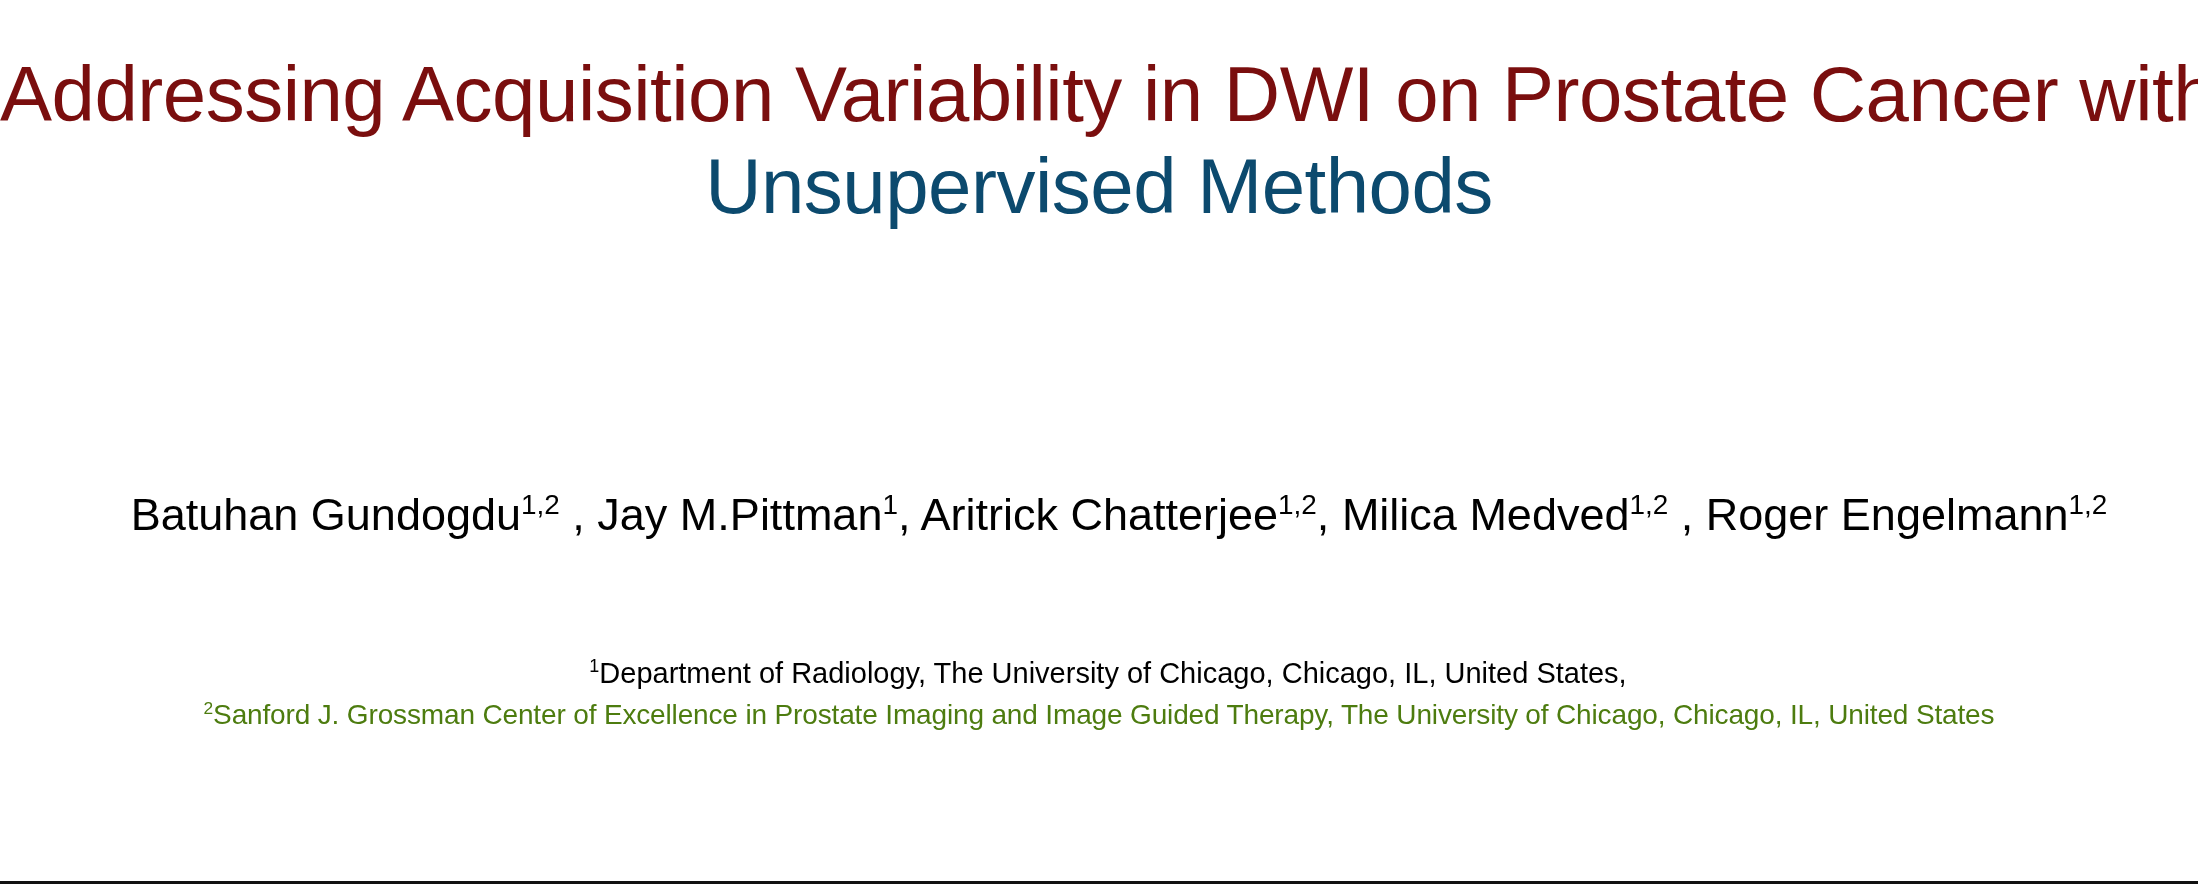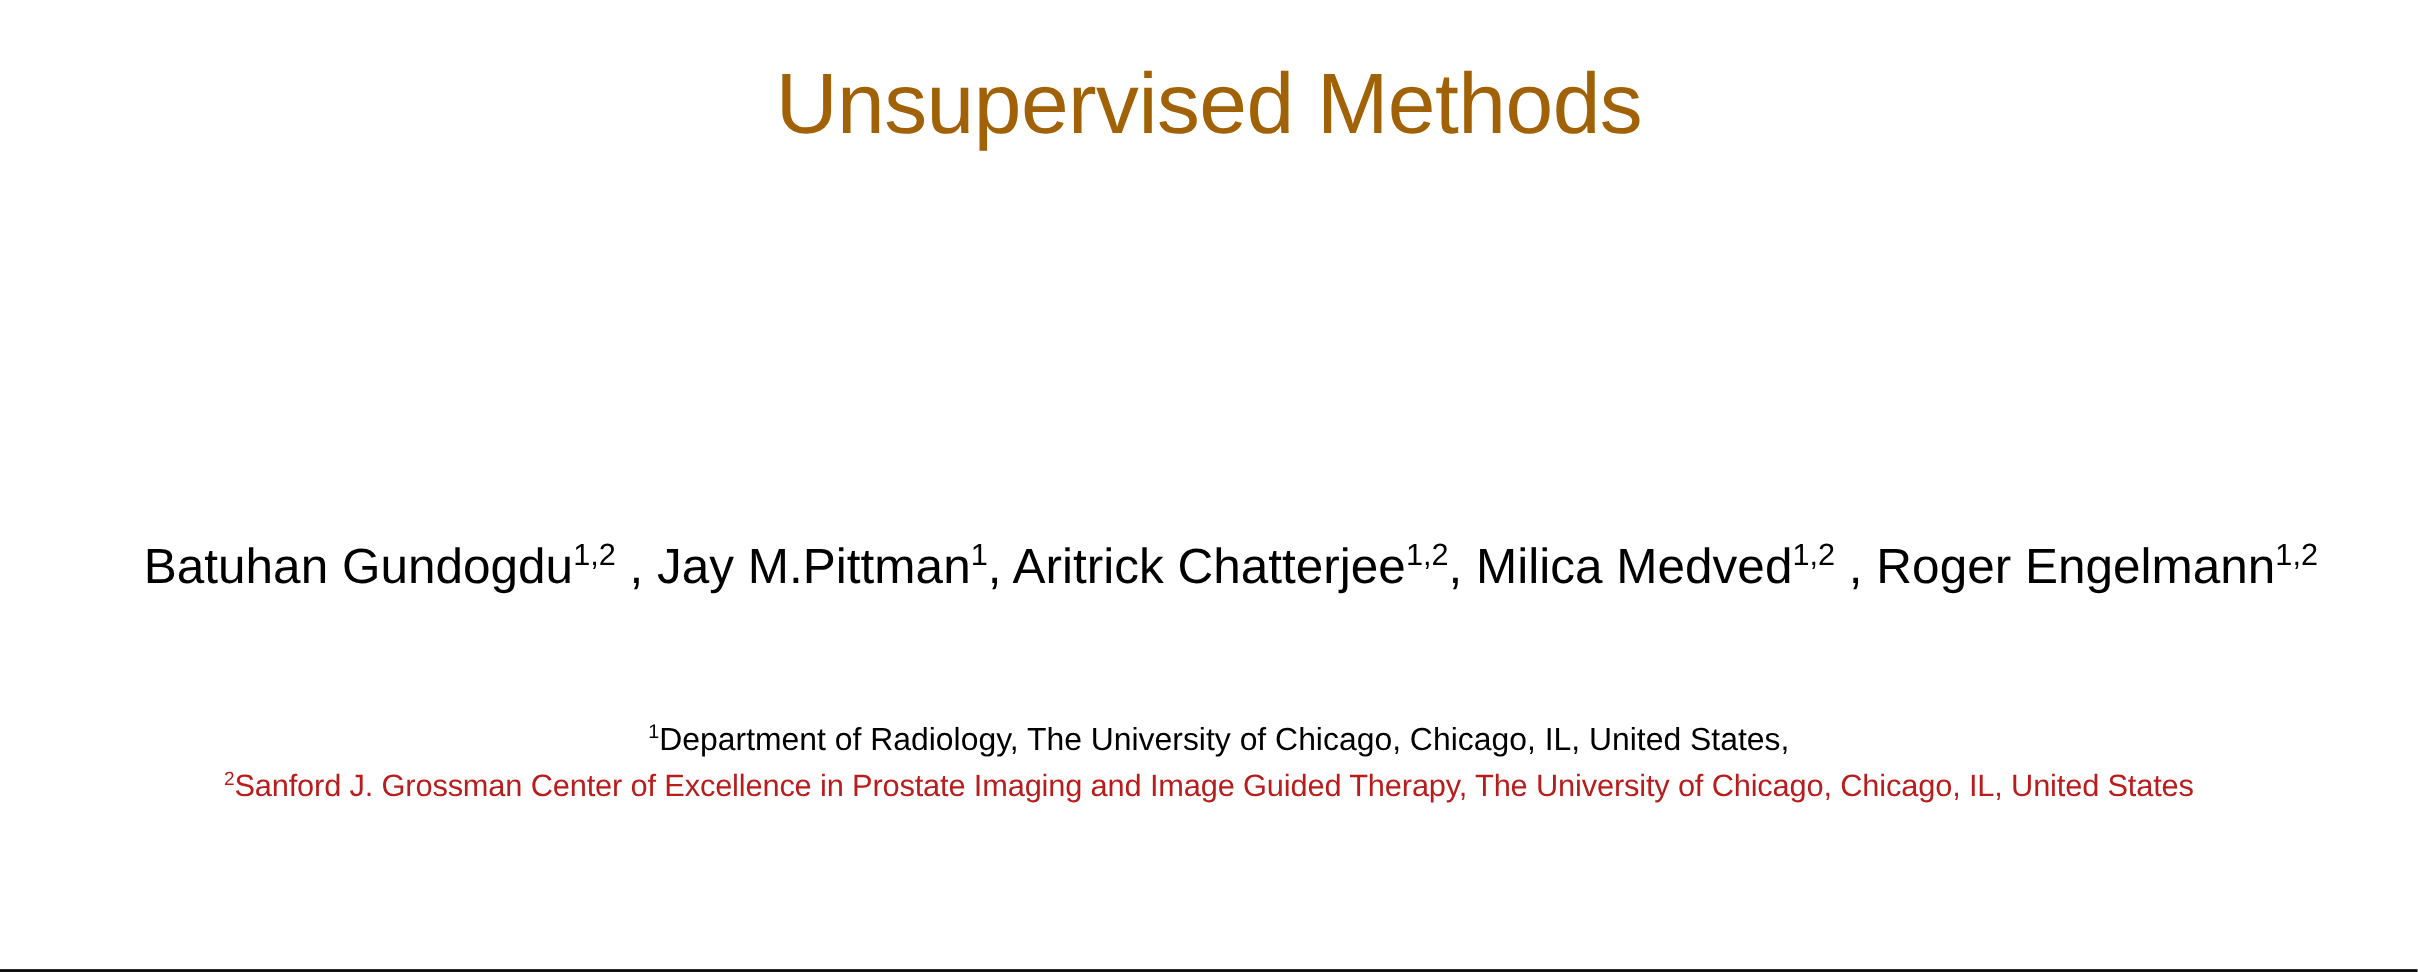--- a/index.html
+++ b/index.html
@@ -101,35 +101,36 @@
     height: 3px;
     background: #111111;
   }
 </style>
 </head>
 <body>
 
 <div id="slide" style="background: rgb(255, 255, 255);">
 
   <div class="title-block">
-    <div class="title-line" style="color: #a16207;">Unsupervised Methods</div>
+    <div class="title-line" style="color: rgb(122, 14, 14);">Addressing Acquisition Variability in DWI on Prostate Cancer with</div>
+    <div class="title-line" style="color: #0c4a6e;">Unsupervised Methods</div>
   </div>
 
   <div class="authors-block">
 
     <div class="author-line" style="color: rgb(0, 0, 0);">
       <span>Batuhan Gundogdu</span><sup class="affil-mark">1,2</sup><span> , </span><span>Jay M.Pittman</span><sup class="affil-mark">1</sup><span>, </span><span>Aritrick Chatterjee</span><sup class="affil-mark">1,2</sup><span>, </span><span>Milica Medved</span><sup class="affil-mark">1,2</sup><span> , </span><span>Roger Engelmann</span><sup class="affil-mark">1,2</sup>
     </div>
 
 
   </div>
 
   <div class="affiliations-block">
 
     <div class="affiliation-line" style="color: rgb(0, 0, 0); padding-left: 18px;"><sup class="affil-mark">1</sup><span>Department of Radiology, The University of Chicago, Chicago, IL, United States,</span></div>
 
-    <div class="affiliation-line wide" style="color: #b91c1c;"><sup class="affil-mark">2</sup><span>Sanford J. Grossman Center of Excellence in Prostate Imaging and Image Guided Therapy, The University of Chicago, Chicago, IL, United States</span></div>
+    <div class="affiliation-line wide" style="color: #4d7c0f;"><sup class="affil-mark">2</sup><span>Sanford J. Grossman Center of Excellence in Prostate Imaging and Image Guided Therapy, The University of Chicago, Chicago, IL, United States</span></div>
 
   </div>
 
   <div class="bottom-rule" style="background: rgb(17, 17, 17);"></div>
 
 </div>
 
 </body></html>

